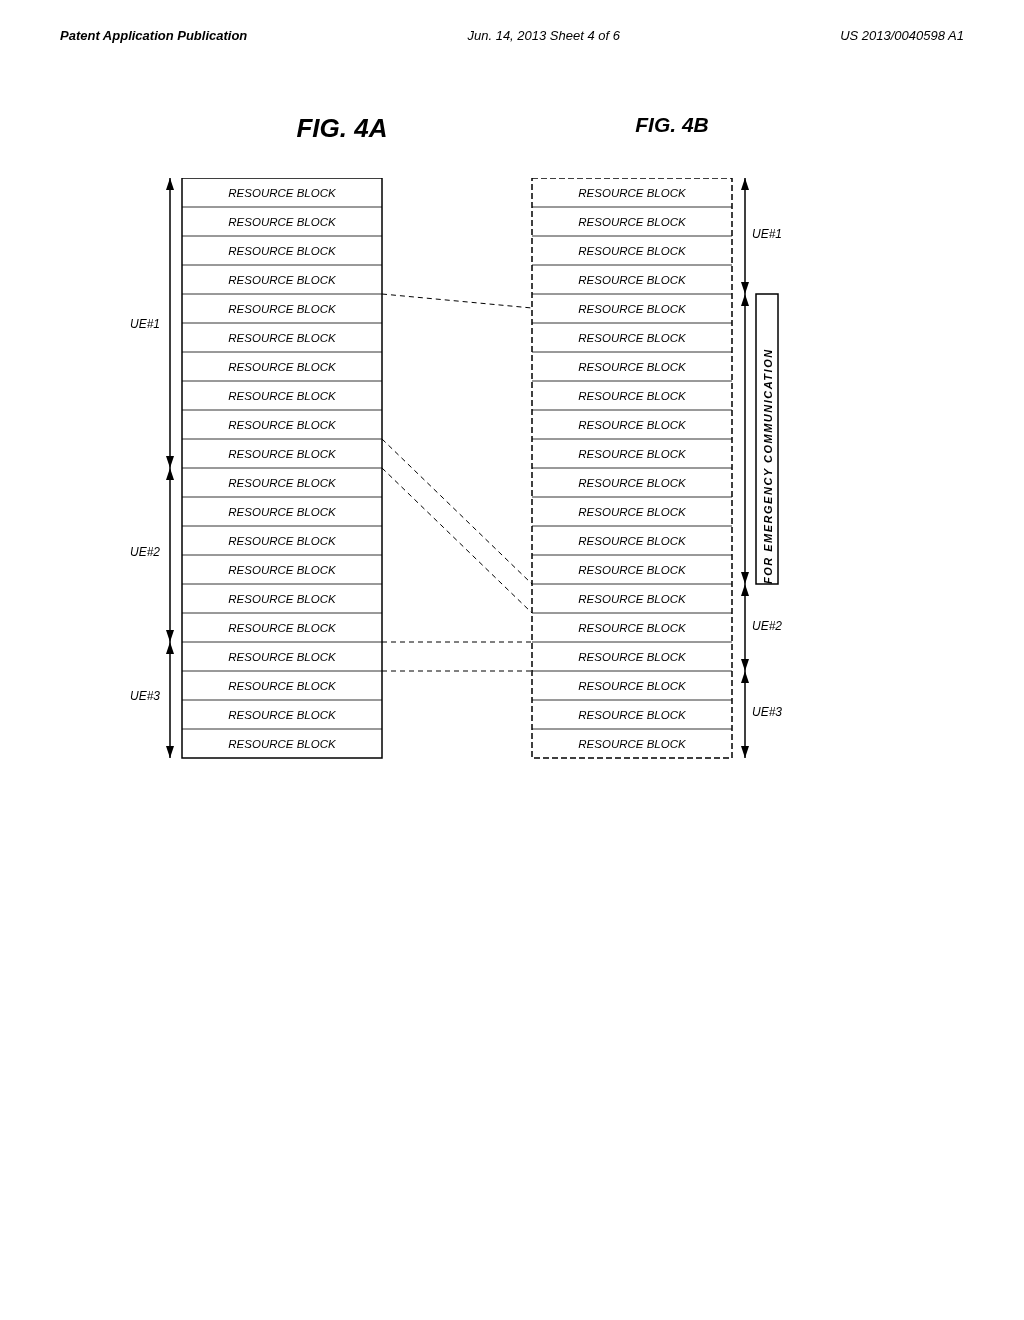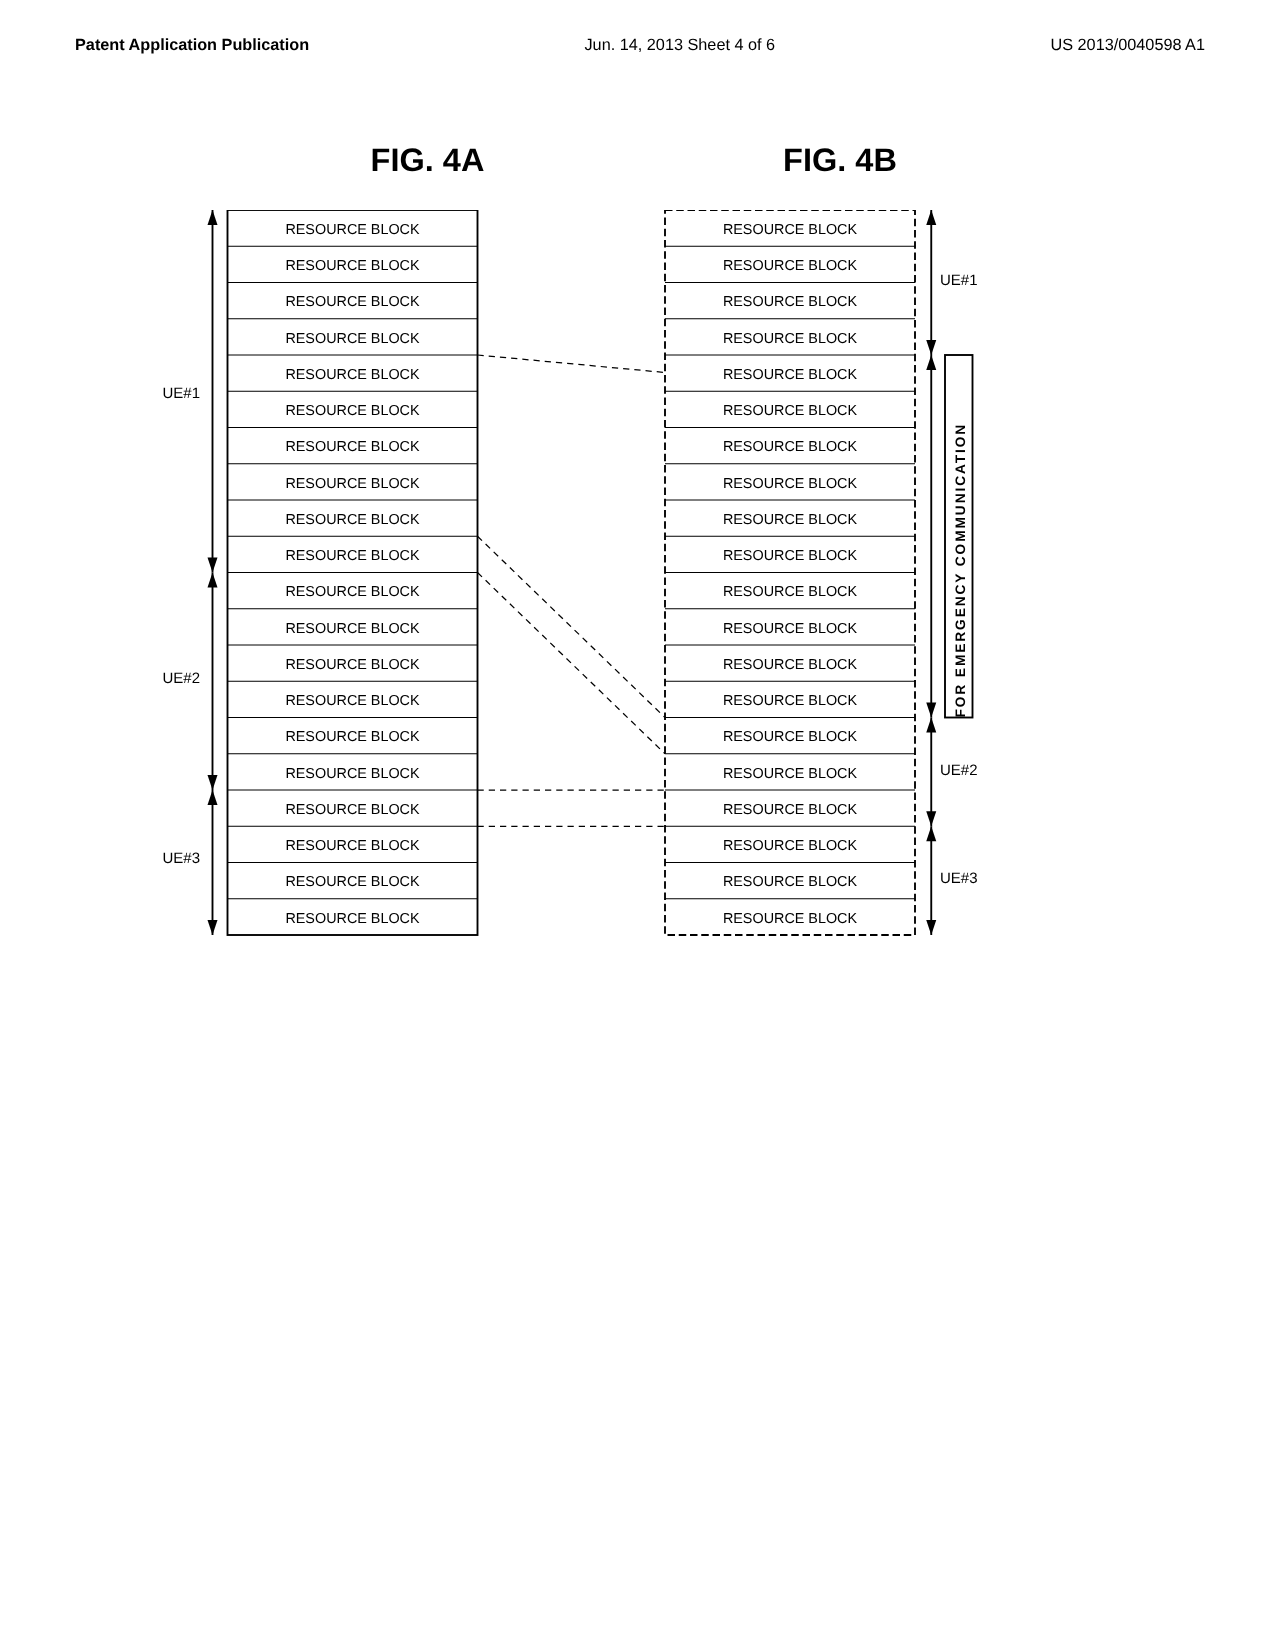--- a/index.html
+++ b/index.html
@@ -10,20 +10,21 @@
       min-height: 1320px;
       position: relative;
       overflow: hidden;
     }
 
     .page {
       width: 1024px;
       min-height: 1320px;
       background: white;
       position: relative;
+      font-style: italic;
     }
 
     
     .header {
       display: flex;
       justify-content: space-between;
       align-items: center;
       padding: 28px 60px 10px 60px;
       font-size: 13px;
     }
@@ -38,36 +39,36 @@
       display: flex;
       flex-direction: column;
       align-items: center;
       padding-top: 60px;
     }
 
     
     .fig-titles {
       display: flex;
       width: 760px;
-      margin-bottom: 16px;
+      margin-bottom: 26px;
     }
 
     .fig-title-4a {
       flex: 0 0 300px;
       text-align: center;
       font-size: 26px;
       font-weight: bold;
       font-family: Arial, sans-serif;
       margin-left: 60px;
     }
 
     .fig-title-4b {
       flex: 0 0 300px;
       text-align: center;
-      font-size: 26px;
+      font-size: 21px;
       font-weight: bold;
       font-family: Arial, sans-serif;
       margin-left: 30px;
     }
 
     .fig-container {
       position: relative;
     }
 
   </style>

